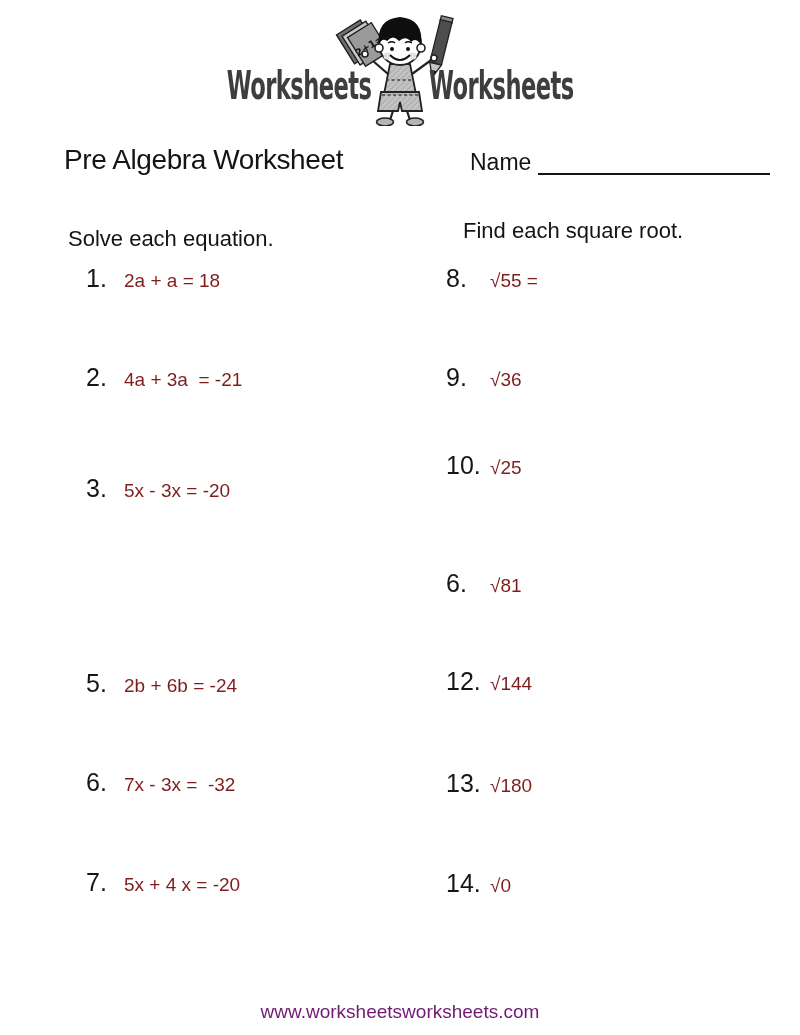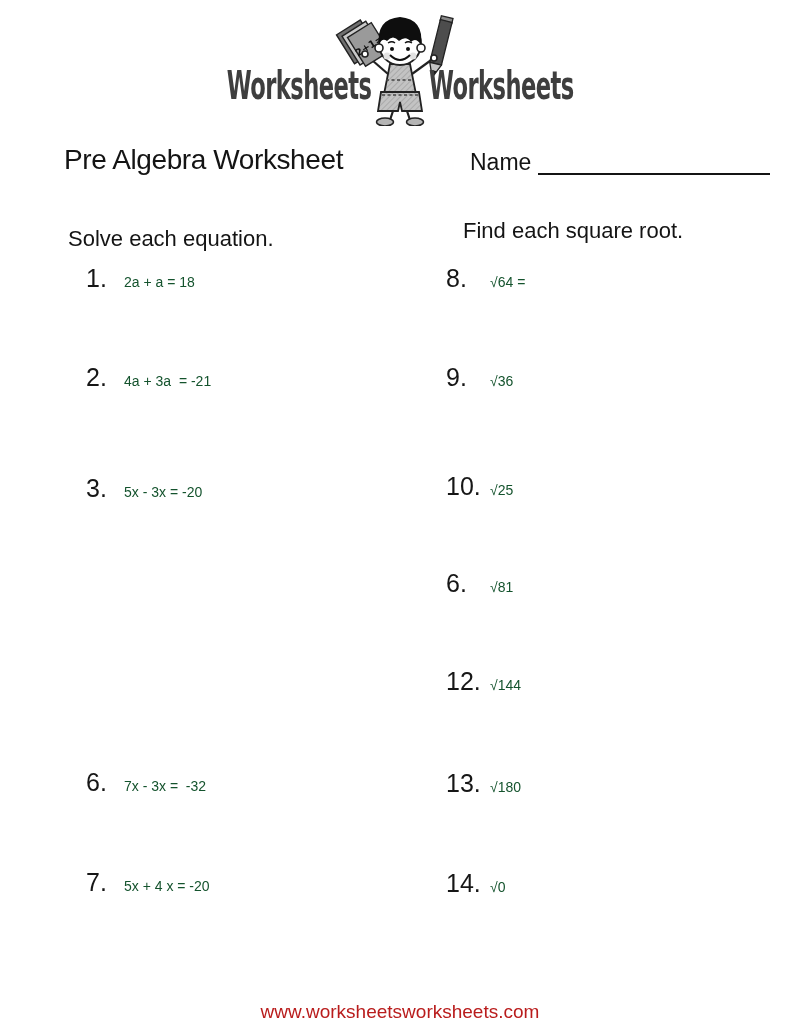--- a/index.html
+++ b/index.html
@@ -37,32 +37,32 @@
   .instr { position:absolute; font-size:22px; }
   .instr-left  { left:68px;  top:226px; }
   .instr-right { left:420px; top:218px;margin-left:43px; }
 
   
   .prob { position:absolute; white-space:nowrap; }
   .prob .pnum {
     display:inline-block; font-size:25px; line-height:1.15; color:#161616;
   }
   .prob .pexp {
-    display:inline-block; font-size:14px; line-height:1.15;
-    color:#14532d; white-space:pre;
+    display:inline-block; font-size:19px; line-height:1.15;
+    color:#7f1d1d; white-space:pre;
   }
   .prob-left  { left:86px; }
   .prob-left  .pnum { width:38px; }
   .prob-right { left:446px; }
   .prob-right .pnum { width:44px; }
 
   
   .footer {
     position:absolute; left:0; top:1001px; width:100%;
-    text-align:center; font-size:19px; color:#b91c1c;
+    text-align:center; font-size:19px; color:#701a75;
   }
 </style>
 </head>
 <body>
 
 <div class="page">
 
   <div>
     <span class="logo-word logo-word-left">Worksheets</span>
 
@@ -133,34 +133,37 @@
 
   <div class="prob prob-left" style="top:264px">
     <span class="pnum">1.</span><span class="pexp">2a + a = 18</span>
   </div>
   <div class="prob prob-left" style="top:363px">
     <span class="pnum">2.</span><span class="pexp">4a + 3a  = -21</span>
   </div>
   <div class="prob prob-left" style="top:474px">
     <span class="pnum">3.</span><span class="pexp">5x - 3x = -20</span>
   </div>
+  <div class="prob prob-left" style="top:669px">
+    <span class="pnum">5.</span><span class="pexp">2b + 6b = -24</span>
+  </div>
   <div class="prob prob-left" style="top:768px">
     <span class="pnum">6.</span><span class="pexp">7x - 3x =  -32</span>
   </div>
   <div class="prob prob-left" style="top:868px">
     <span class="pnum">7.</span><span class="pexp">5x + 4 x = -20</span>
   </div>
 
   <div class="prob prob-right" style="top:264px">
-    <span class="pnum">8.</span><span class="pexp">√64 =</span>
+    <span class="pnum">8.</span><span class="pexp">√55 =</span>
   </div>
   <div class="prob prob-right" style="top:363px">
     <span class="pnum">9.</span><span class="pexp">√36</span>
   </div>
-  <div class="prob prob-right" style="top:472px">
+  <div class="prob prob-right" style="top:451px">
     <span class="pnum">10.</span><span class="pexp">√25</span>
   </div>
   <div class="prob prob-right" style="top:569px">
     <span class="pnum">6.</span><span class="pexp">√81</span>
   </div>
   <div class="prob prob-right" style="top:667px">
     <span class="pnum">12.</span><span class="pexp">√144</span>
   </div>
   <div class="prob prob-right" style="top:769px">
     <span class="pnum">13.</span><span class="pexp">√180</span>

